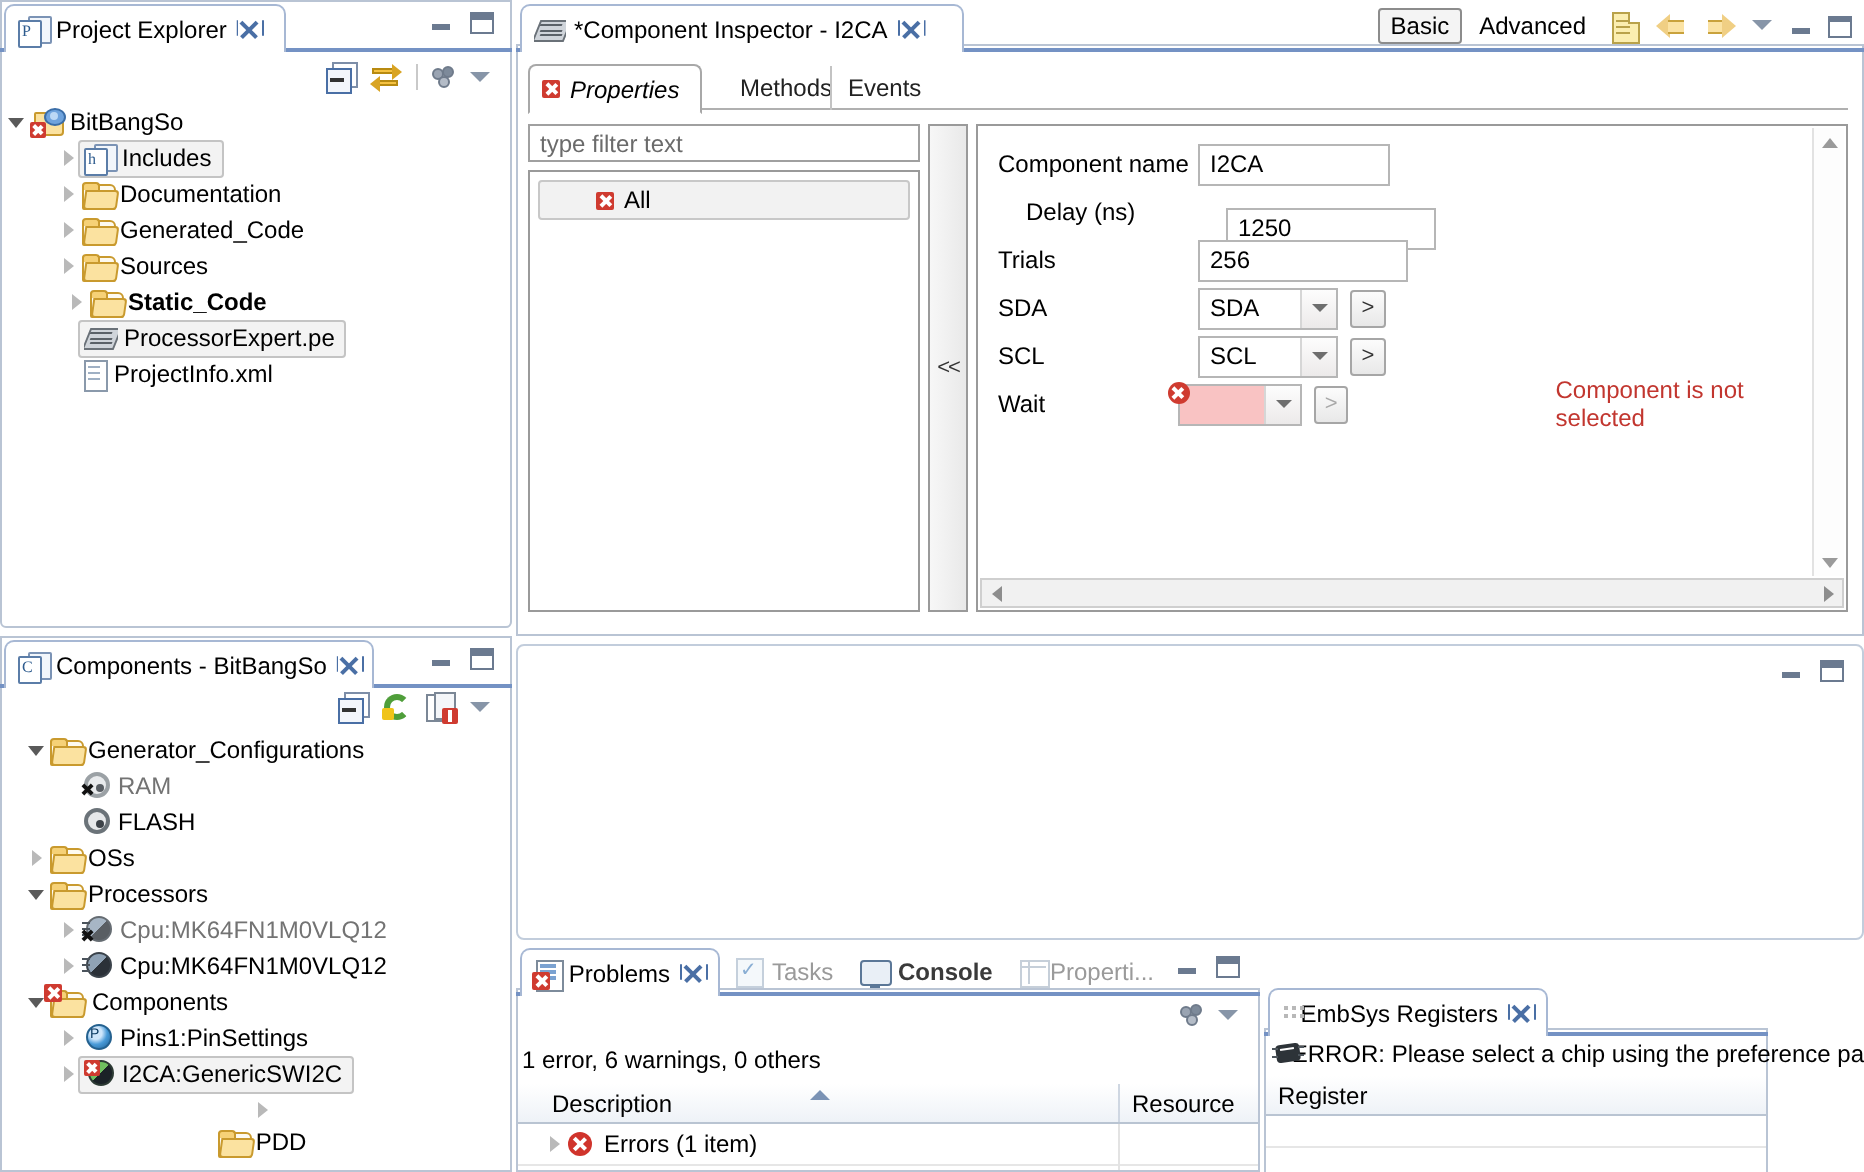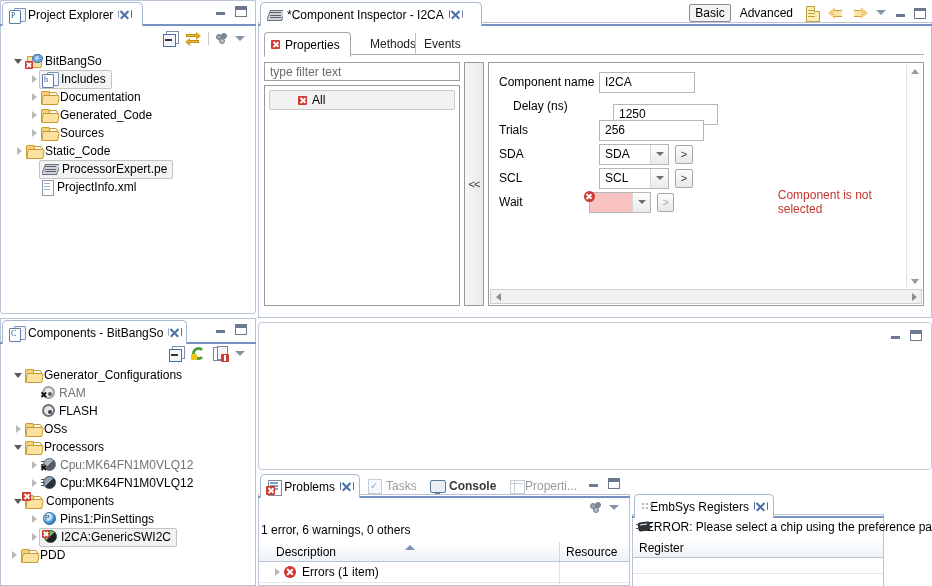--- a/index.html
+++ b/index.html
@@ -315,21 +315,21 @@
       <span class="ic ic-viewmenu">
           <span class="d1"></span>
           <span class="d2"></span>
           <span class="d3"></span>
         </span>
       <span class="ic-menu"></span>
     </div>
 
     <div class="tree" style="left:2px;top:52px;right:2px;bottom:2px;">
       <div id="pe-tree">
-          <div class="trow" style="padding-left: 10px;">
+          <div class="trow" style="">
             <span class="arrow open"></span>
             <span style="display: flex; align-items: center;">
               <span class="ic ic-proj">
                 <span class="f"></span>
                 <span class="g"></span>
                 <span class="err"></span>
               </span>
               <span class="tlabel2">BitBangSo</span>
             </span>
           </div>
@@ -370,21 +370,21 @@
             <span class="arrow closed"></span>
             <span style="display: flex; align-items: center;">
               <span class="ic ic-folder">
                 <span class="back"></span>
                 <span class="tabt"></span>
                 <span class="front"></span>
               </span>
               <span class="tlabel2">Sources</span>
             </span>
           </div>
-          <div class="trow" style="padding-left: 11px;">
+          <div class="trow" style="padding-left: 30px; font-weight: bold;">
             <span class="arrow closed"></span>
             <span style="display: flex; align-items: center;">
               <span class="ic ic-folder">
                 <span class="back"></span>
                 <span class="tabt"></span>
                 <span class="front"></span>
               </span>
               <span class="tlabel2">Static_Code</span>
             </span>
           </div>
@@ -560,21 +560,21 @@
           <div class="trow" style="padding-left: 26px;">
             <span class="arrow closed"></span>
             <span class="selbox" style="display: flex; align-items: center;">
               <span class="ic ic-swi">
                 <span class="ball"></span>
                 <span class="err"></span>
               </span>
               <span class="tlabel2">I2CA:GenericSWI2C</span>
             </span>
           </div>
-          <div class="trow" style="padding-left: 6px;">
+          <div class="trow" style="padding-left: 6px; flex-direction: column;">
             <span class="arrow closed"></span>
             <span style="display: flex; align-items: center;">
               <span class="ic ic-folder">
                 <span class="back"></span>
                 <span class="tabt"></span>
                 <span class="front"></span>
               </span>
               <span class="tlabel2">PDD</span>
             </span>
           </div>
@@ -621,21 +621,21 @@
         </span>
       <span class="ic-menu"></span>
       <span class="ic-min"></span>
       <span class="ic-max"></span>
     </div>
 
     <div style="position:absolute;left:6px;top:32px;height:24px;">
       <div style="position:absolute;left:0;top:22px;width:660px;height:1px;background:#b0b0b0;"></div>
       <div style="position:absolute;left:0;top:0;height:23px;padding:0 10px 0 6px;background:#fff;
                   border:1px solid #a8a8a8;border-bottom:1px solid #fff;border-radius:4px 4px 0 0;
-                  display:flex;align-items:center;gap:5px;z-index:2;">
+                  display:flex;align-items:center;gap:5px;z-index:2;font-style:italic;">
         <span class="errbadge"></span>
         <span>Properties</span>
       </div>
       <div style="position:absolute;left:92px;top:1px;height:22px;padding:0 8px 0 14px;
                   display:flex;align-items:center;color:#222;">
         <span>Methods</span>
       </div>
       <div style="position:absolute;left:151px;top:1px;height:22px;padding:0 6px 0 8px;
                   display:flex;align-items:center;color:#222;border-left:1px solid #c3c3c3;">
         <span>Events</span>

